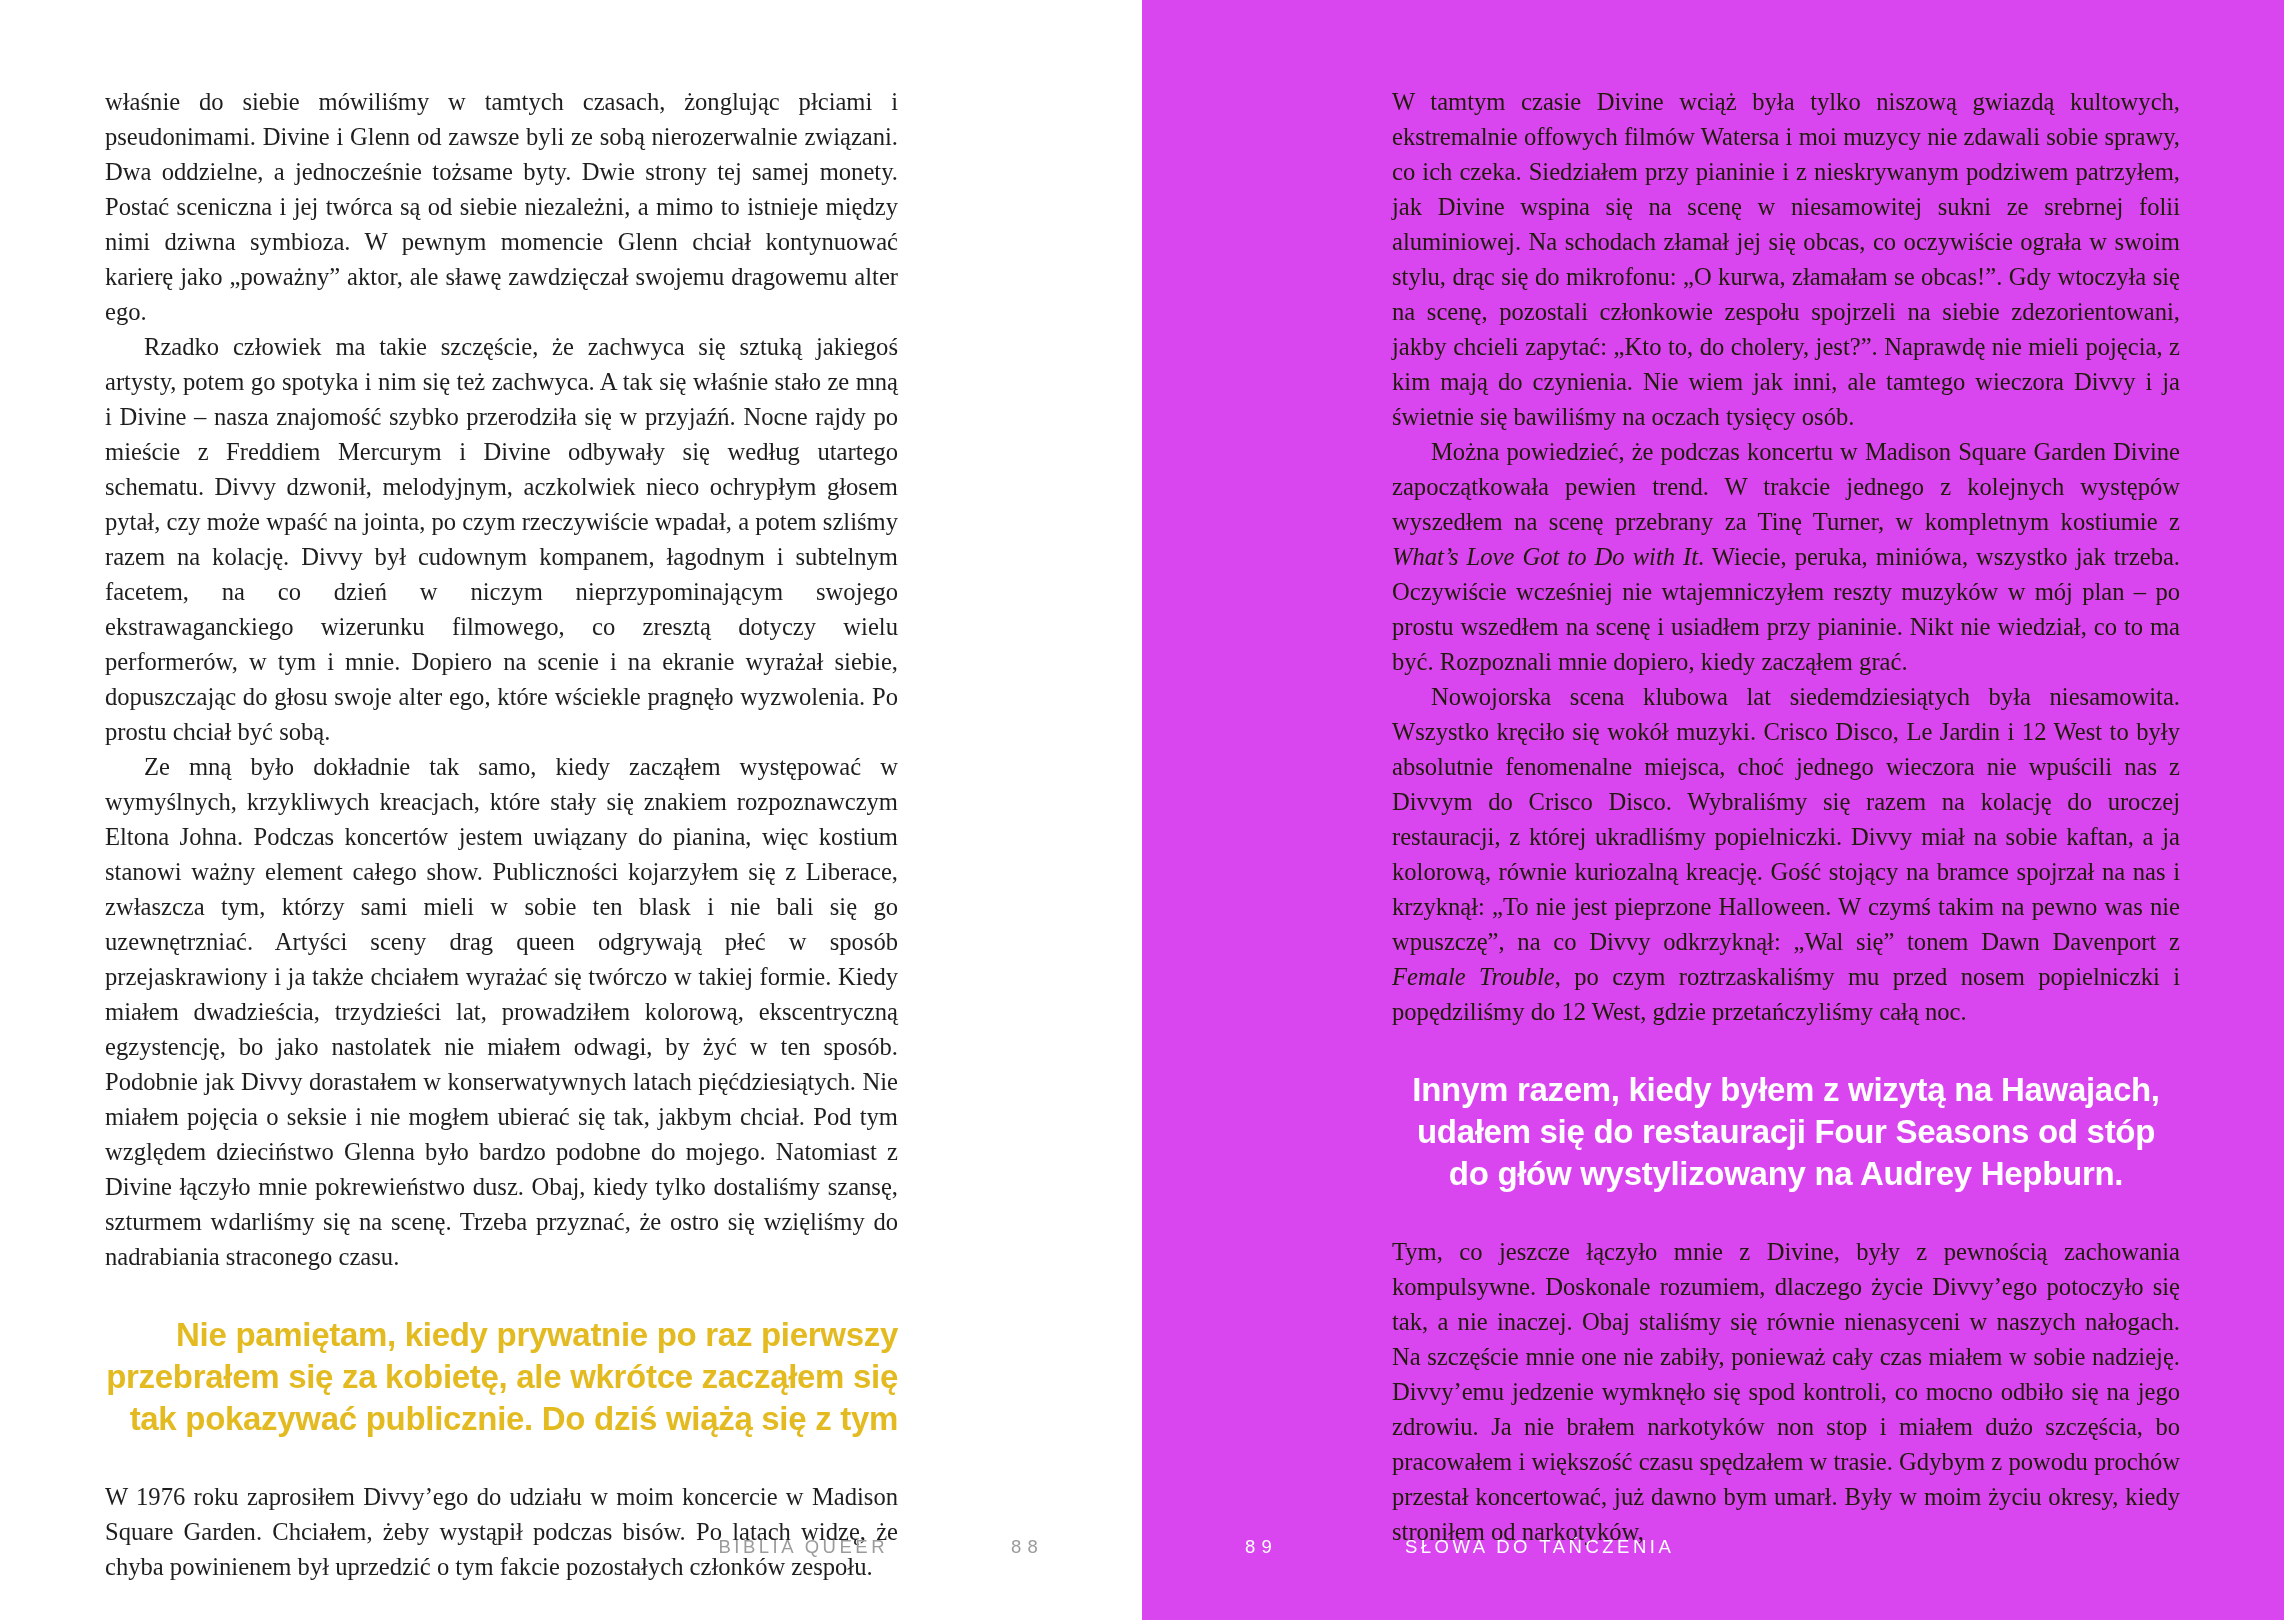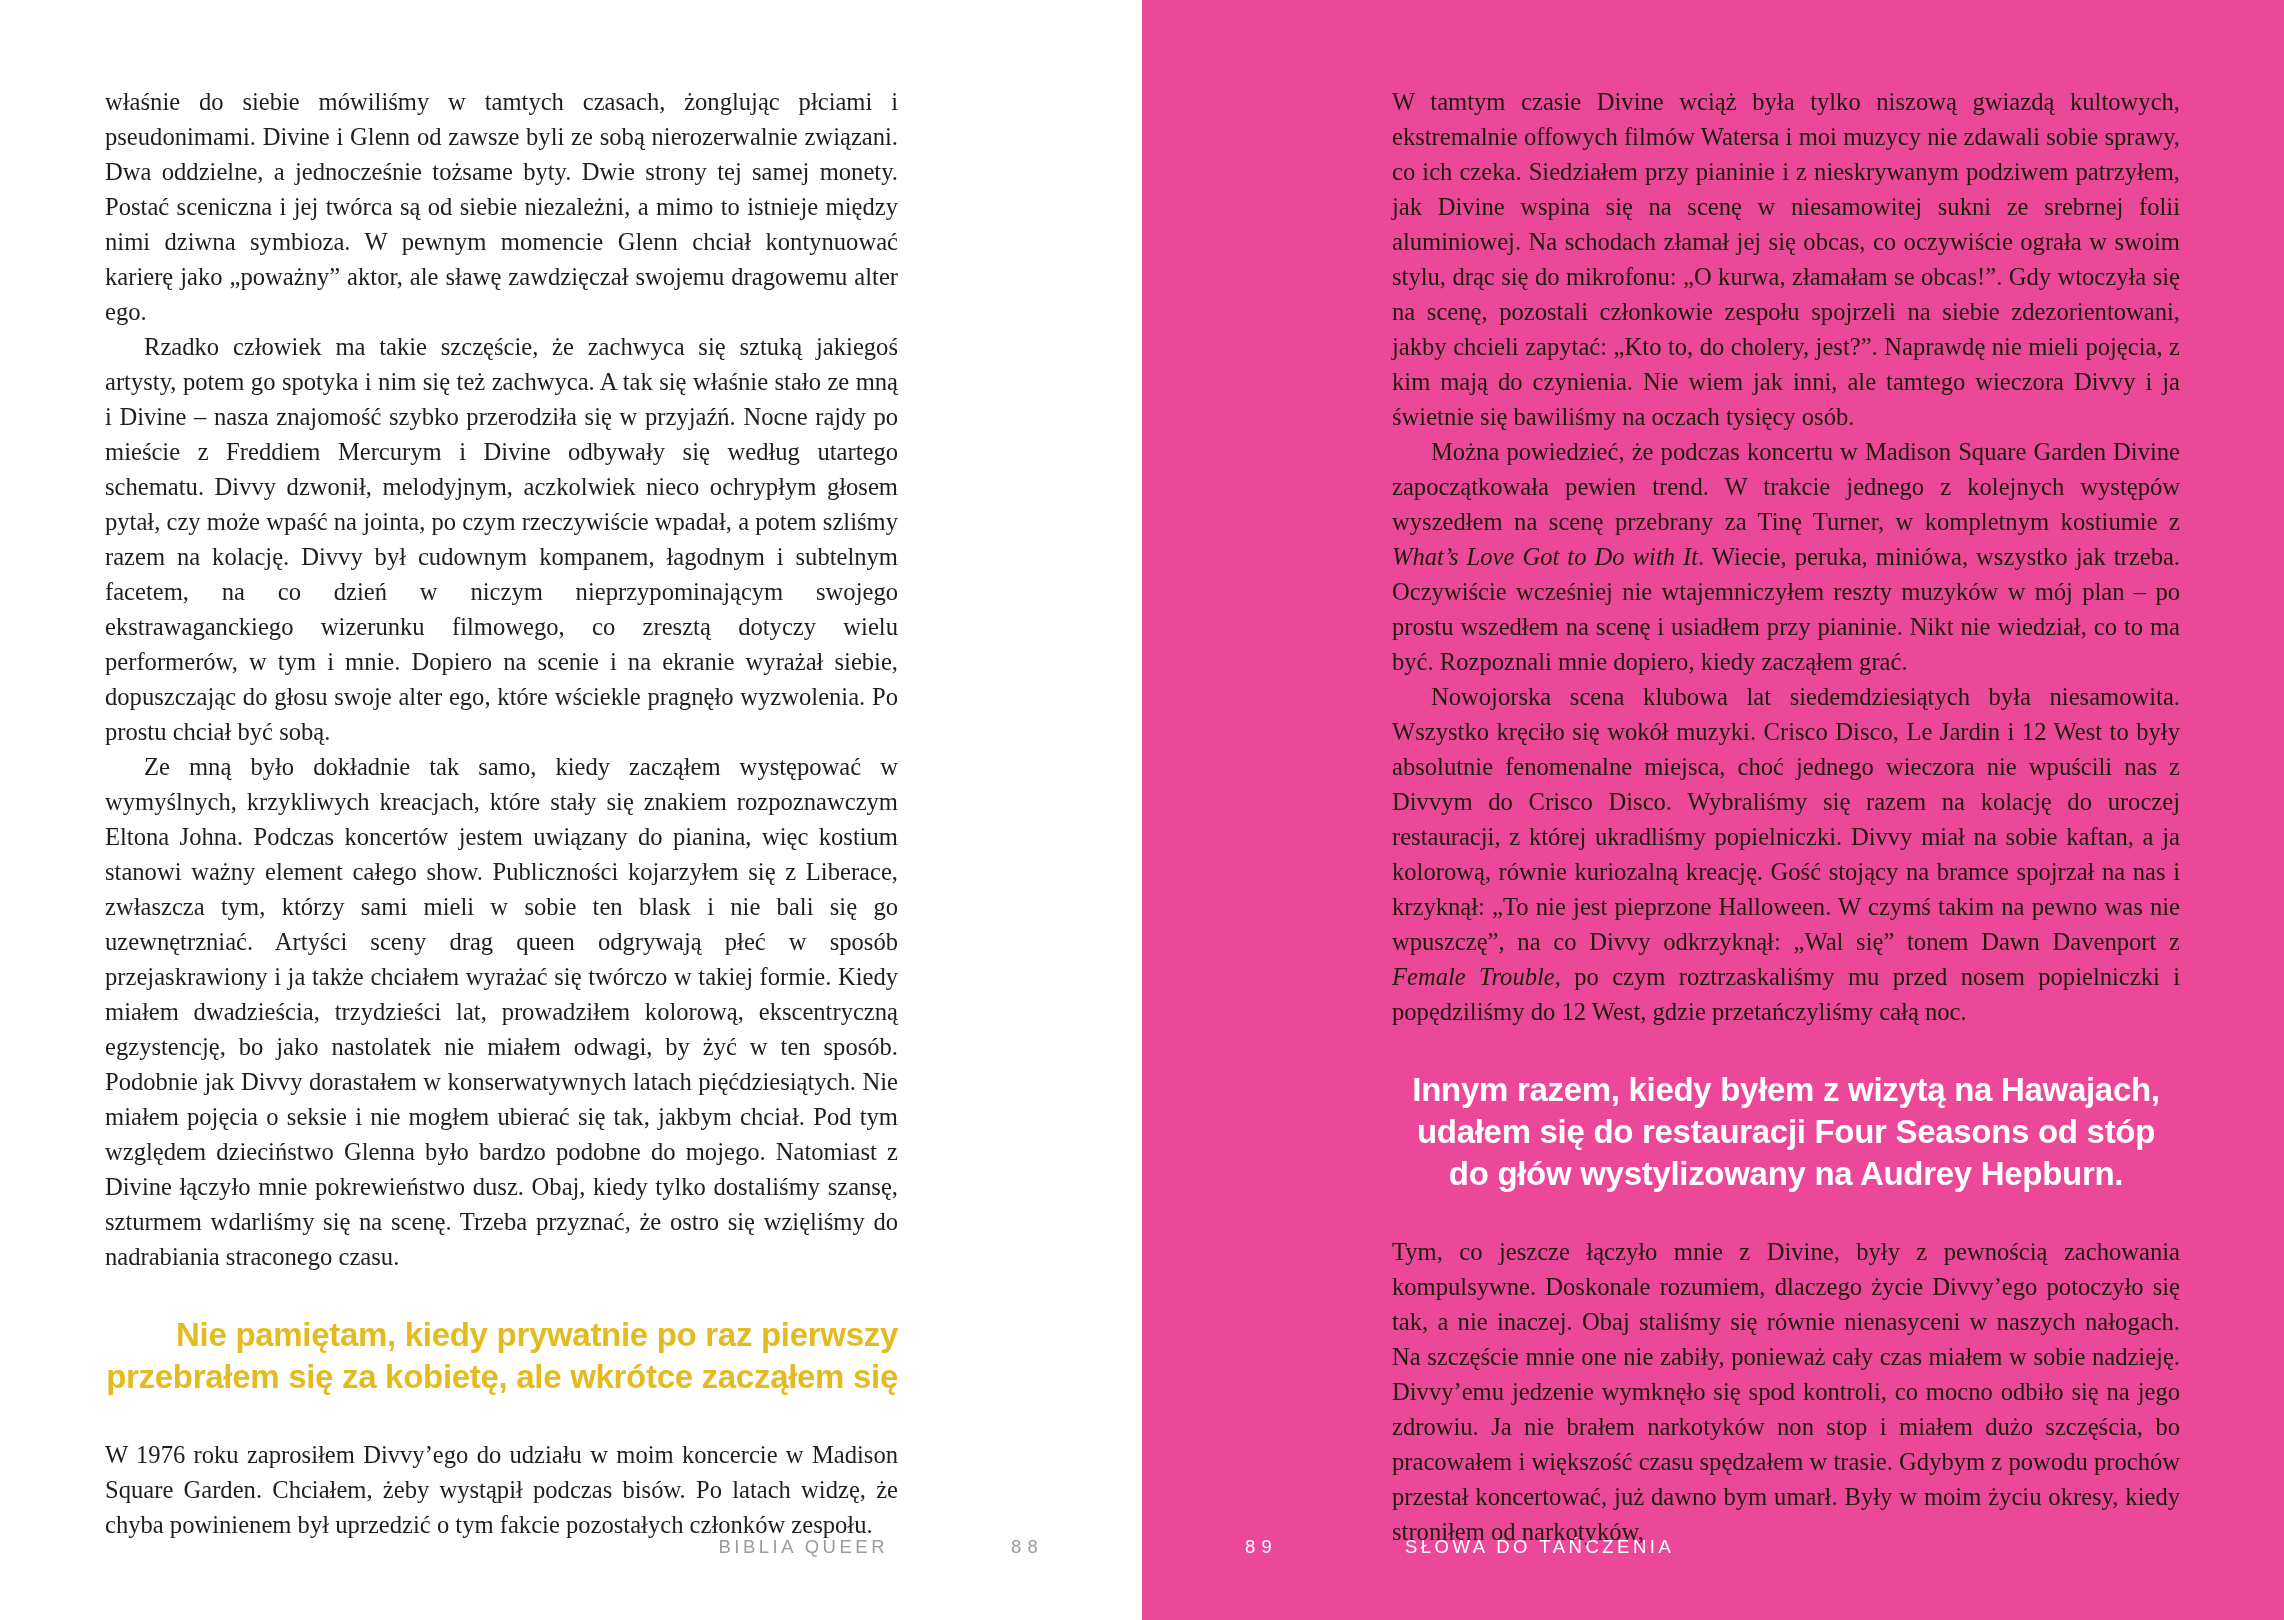--- a/index.html
+++ b/index.html
@@ -59,31 +59,32 @@
 
   <section class="page page-left" lang="pl">
     <div class="body-text">
         <p class="para"><span>właśnie do siebie mówiliśmy w tamtych czasach, żonglując płciami i pseudonimami. Divine i Glenn od zawsze byli ze sobą nierozerwalnie związani. Dwa oddzielne, a jednocześnie tożsame byty. Dwie strony tej samej monety. Postać sceniczna i jej twórca są od siebie niezależni, a mimo to istnieje między nimi dziwna symbioza. W pewnym momencie Glenn chciał kontynuować karierę jako „poważny” aktor, ale sławę zawdzięczał swojemu dragowemu alter ego.</span></p>
         <p class="para indent"><span>Rzadko człowiek ma takie szczęście, że zachwyca się sztuką jakiegoś artysty, potem go spotyka i nim się też zachwyca. A tak się właśnie stało ze mną i Divine – nasza znajomość szybko przerodziła się w przyjaźń. Nocne rajdy po mieście z Freddiem Mercurym i Divine odbywały się według utartego schematu. Divvy dzwonił, melodyjnym, aczkolwiek nieco ochrypłym głosem pytał, czy może wpaść na jointa, po czym rzeczywiście wpadał, a potem szliśmy razem na kolację. Divvy był cudownym kompanem, łagodnym i subtelnym facetem, na co dzień w niczym nieprzypominającym swojego ekstrawaganckiego wizerunku filmowego, co zresztą dotyczy wielu performerów, w tym i mnie. Dopiero na scenie i na ekranie wyrażał siebie, dopuszczając do głosu swoje alter ego, które wściekle pragnęło wyzwolenia. Po prostu chciał być sobą.</span></p>
         <p class="para indent"><span>Ze mną było dokładnie tak samo, kiedy zacząłem występować w wymyślnych, krzykliwych kreacjach, które stały się znakiem rozpoznawczym Eltona Johna. Podczas koncertów jestem uwiązany do pianina, więc kostium stanowi ważny element całego show. Publiczności kojarzyłem się z Liberace, zwłaszcza tym, którzy sami mieli w sobie ten blask i nie bali się go uzewnętrzniać. Artyści sceny drag queen odgrywają płeć w sposób przejaskrawiony i ja także chciałem wyrażać się twórczo w takiej formie. Kiedy miałem dwadzieścia, trzydzieści lat, prowadziłem kolorową, ekscentryczną egzystencję, bo jako nastolatek nie miałem odwagi, by żyć w ten sposób. Podobnie jak Divvy dorastałem w konserwatywnych latach pięćdziesiątych. Nie miałem pojęcia o seksie i nie mogłem ubierać się tak, jakbym chciał. Pod tym względem dzieciństwo Glenna było bardzo podobne do mojego. Natomiast z Divine łączyło mnie pokrewieństwo dusz. Obaj, kiedy tylko dostaliśmy szansę, szturmem wdarliśmy się na scenę. Trzeba przyznać, że ostro się wzięliśmy do nadrabiania straconego czasu.</span></p>
       </div>
     <div class="pullquote pullquote-left" style="color: rgb(227, 186, 31);">
         <div class="quote-line">Nie pamiętam, kiedy prywatnie po raz pierwszy</div>
         <div class="quote-line">przebrałem się za kobietę, ale wkrótce zacząłem się</div>
+        <div class="quote-line">tak pokazywać publicznie. Do dziś wiążą się z tym</div>
       </div>
     <div class="body-text">
         <p class="para"><span>W 1976 roku zaprosiłem Divvy’ego do udziału w moim koncercie w Madison Square Garden. Chciałem, żeby wystąpił podczas bisów. Po latach widzę, że chyba powinienem był uprzedzić o tym fakcie pozostałych członków zespołu.</span></p>
       </div>
     <footer class="footer footer-left">
       <span class="footer-label">BIBLIA QUEER</span>
       <span class="footer-num">88</span>
     </footer>
   </section>
 
-  <section class="page page-right" lang="pl" style="background-color: #ec4899;">
+  <section class="page page-right" lang="pl" style="background-color: #d946ef;">
     <div class="body-text">
         <p class="para"><span>W tamtym czasie Divine wciąż była tylko niszową gwiazdą kultowych, ekstremalnie offowych filmów Watersa i moi muzycy nie zdawali sobie sprawy, co ich czeka. Siedziałem przy pianinie i z nieskrywanym podziwem patrzyłem, jak Divine wspina się na scenę w niesamowitej sukni ze srebrnej folii aluminiowej. Na schodach złamał jej się obcas, co oczywiście ograła w swoim stylu, drąc się do mikrofonu: „O kurwa, złamałam se obcas!”. Gdy wtoczyła się na scenę, pozostali członkowie zespołu spojrzeli na siebie zdezorientowani, jakby chcieli zapytać: „Kto to, do cholery, jest?”. Naprawdę nie mieli pojęcia, z kim mają do czynienia. Nie wiem jak inni, ale tamtego wieczora Divvy i ja świetnie się bawiliśmy na oczach tysięcy osób.</span></p>
         <p class="para indent"><span>Można powiedzieć, że podczas koncertu w Madison Square Garden Divine zapoczątkowała pewien trend. W trakcie jednego z kolejnych występów wyszedłem na scenę przebrany za Tinę Turner, w kompletnym kostiumie z </span><span class="em">What’s Love Got to Do with It</span><span>. Wiecie, peruka, miniówa, wszystko jak trzeba. Oczywiście wcześniej nie wtajemniczyłem reszty muzyków w mój plan – po prostu wszedłem na scenę i usiadłem przy pianinie. Nikt nie wiedział, co to ma być. Rozpoznali mnie dopiero, kiedy zacząłem grać.</span></p>
         <p class="para indent"><span>Nowojorska scena klubowa lat siedemdziesiątych była niesamowita. Wszystko kręciło się wokół muzyki. Crisco Disco, Le Jardin i 12 West to były absolutnie fenomenalne miejsca, choć jednego wieczora nie wpuścili nas z Divvym do Crisco Disco. Wybraliśmy się razem na kolację do uroczej restauracji, z której ukradliśmy popielniczki. Divvy miał na sobie kaftan, a ja kolorową, równie kuriozalną kreację. Gość stojący na bramce spojrzał na nas i krzyknął: „To nie jest pieprzone Halloween. W czymś takim na pewno was nie wpuszczę”, na co Divvy odkrzyknął: „Wal się” tonem Dawn Davenport z </span><span class="em">Female Trouble</span><span>, po czym roztrzaskaliśmy mu przed nosem popielniczki i popędziliśmy do 12 West, gdzie przetańczyliśmy całą noc.</span></p>
       </div>
     <div class="pullquote pullquote-right" style="color: rgb(255, 255, 255);">
         <div class="quote-line">Innym razem, kiedy byłem z wizytą na Hawajach,</div>
         <div class="quote-line">udałem się do restauracji Four Seasons od stóp</div>
         <div class="quote-line">do głów wystylizowany na Audrey Hepburn.</div>
       </div>

